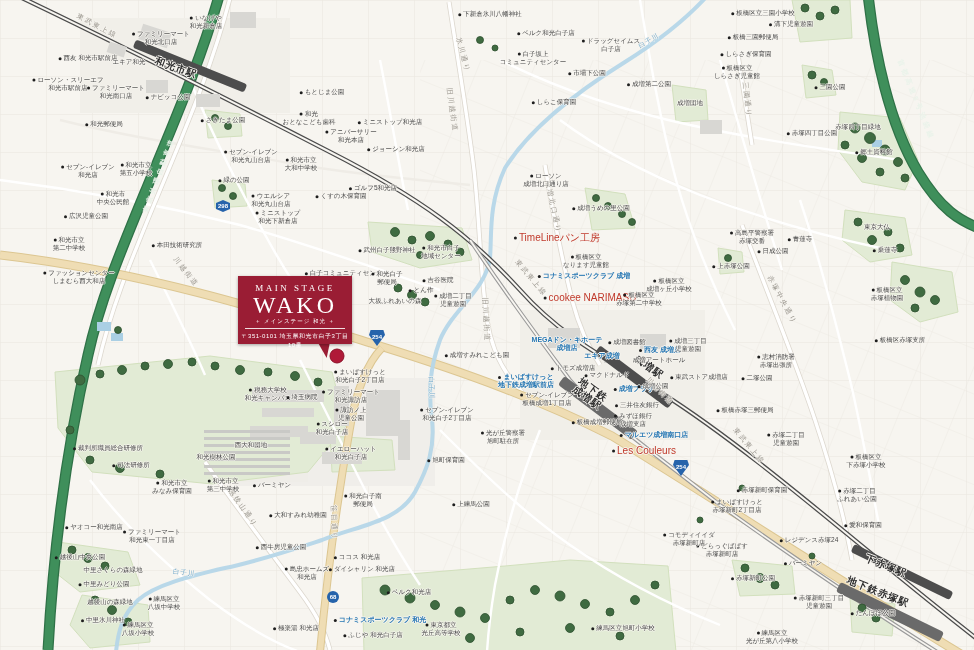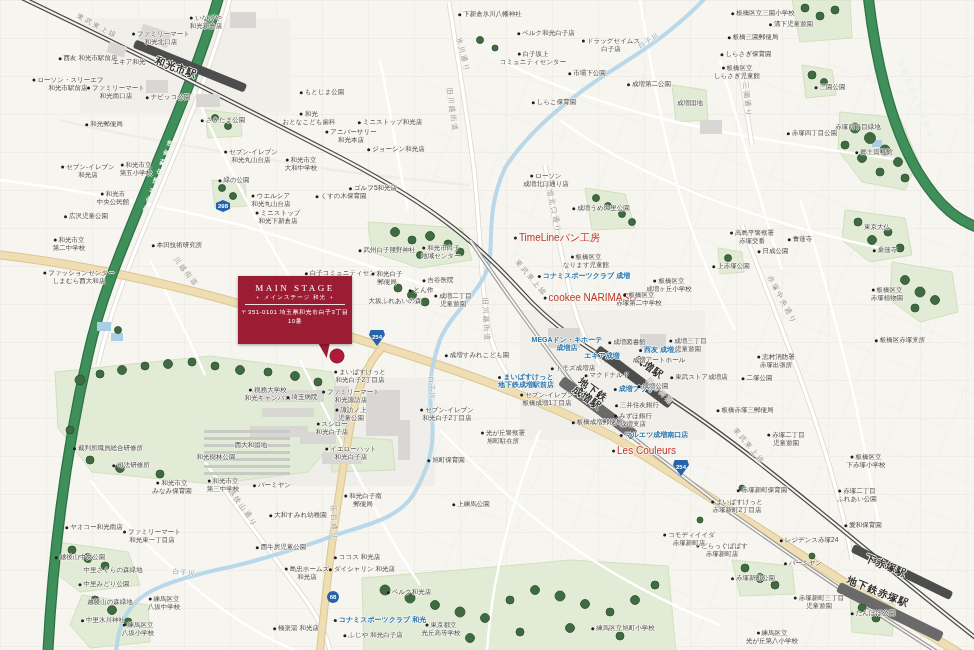--- a/index.html
+++ b/index.html
@@ -843,18 +843,19 @@
       <div class="badge tri" style="left: 377px; top: 338px;">254</div>
       <div class="badge tri" style="left: 681px; top: 468px;">254</div>
       <div class="badge circle" style="left: 333px; top: 597px;">68</div>
     </div>
 
   <div id="pin"></div>
 
   <div id="callout-tail"></div>
   <div id="callout">
     <div class="en-small">MAIN STAGE</div>
+    <div class="en-large">WAKO</div>
     <div class="sub">＋ メインステージ 和光 ＋</div>
     <div class="div"></div>
     <div class="addr">〒351-0101 埼玉県和光市白子3丁目10番</div>
   </div>
 
 </div>
 
 </body></html>

